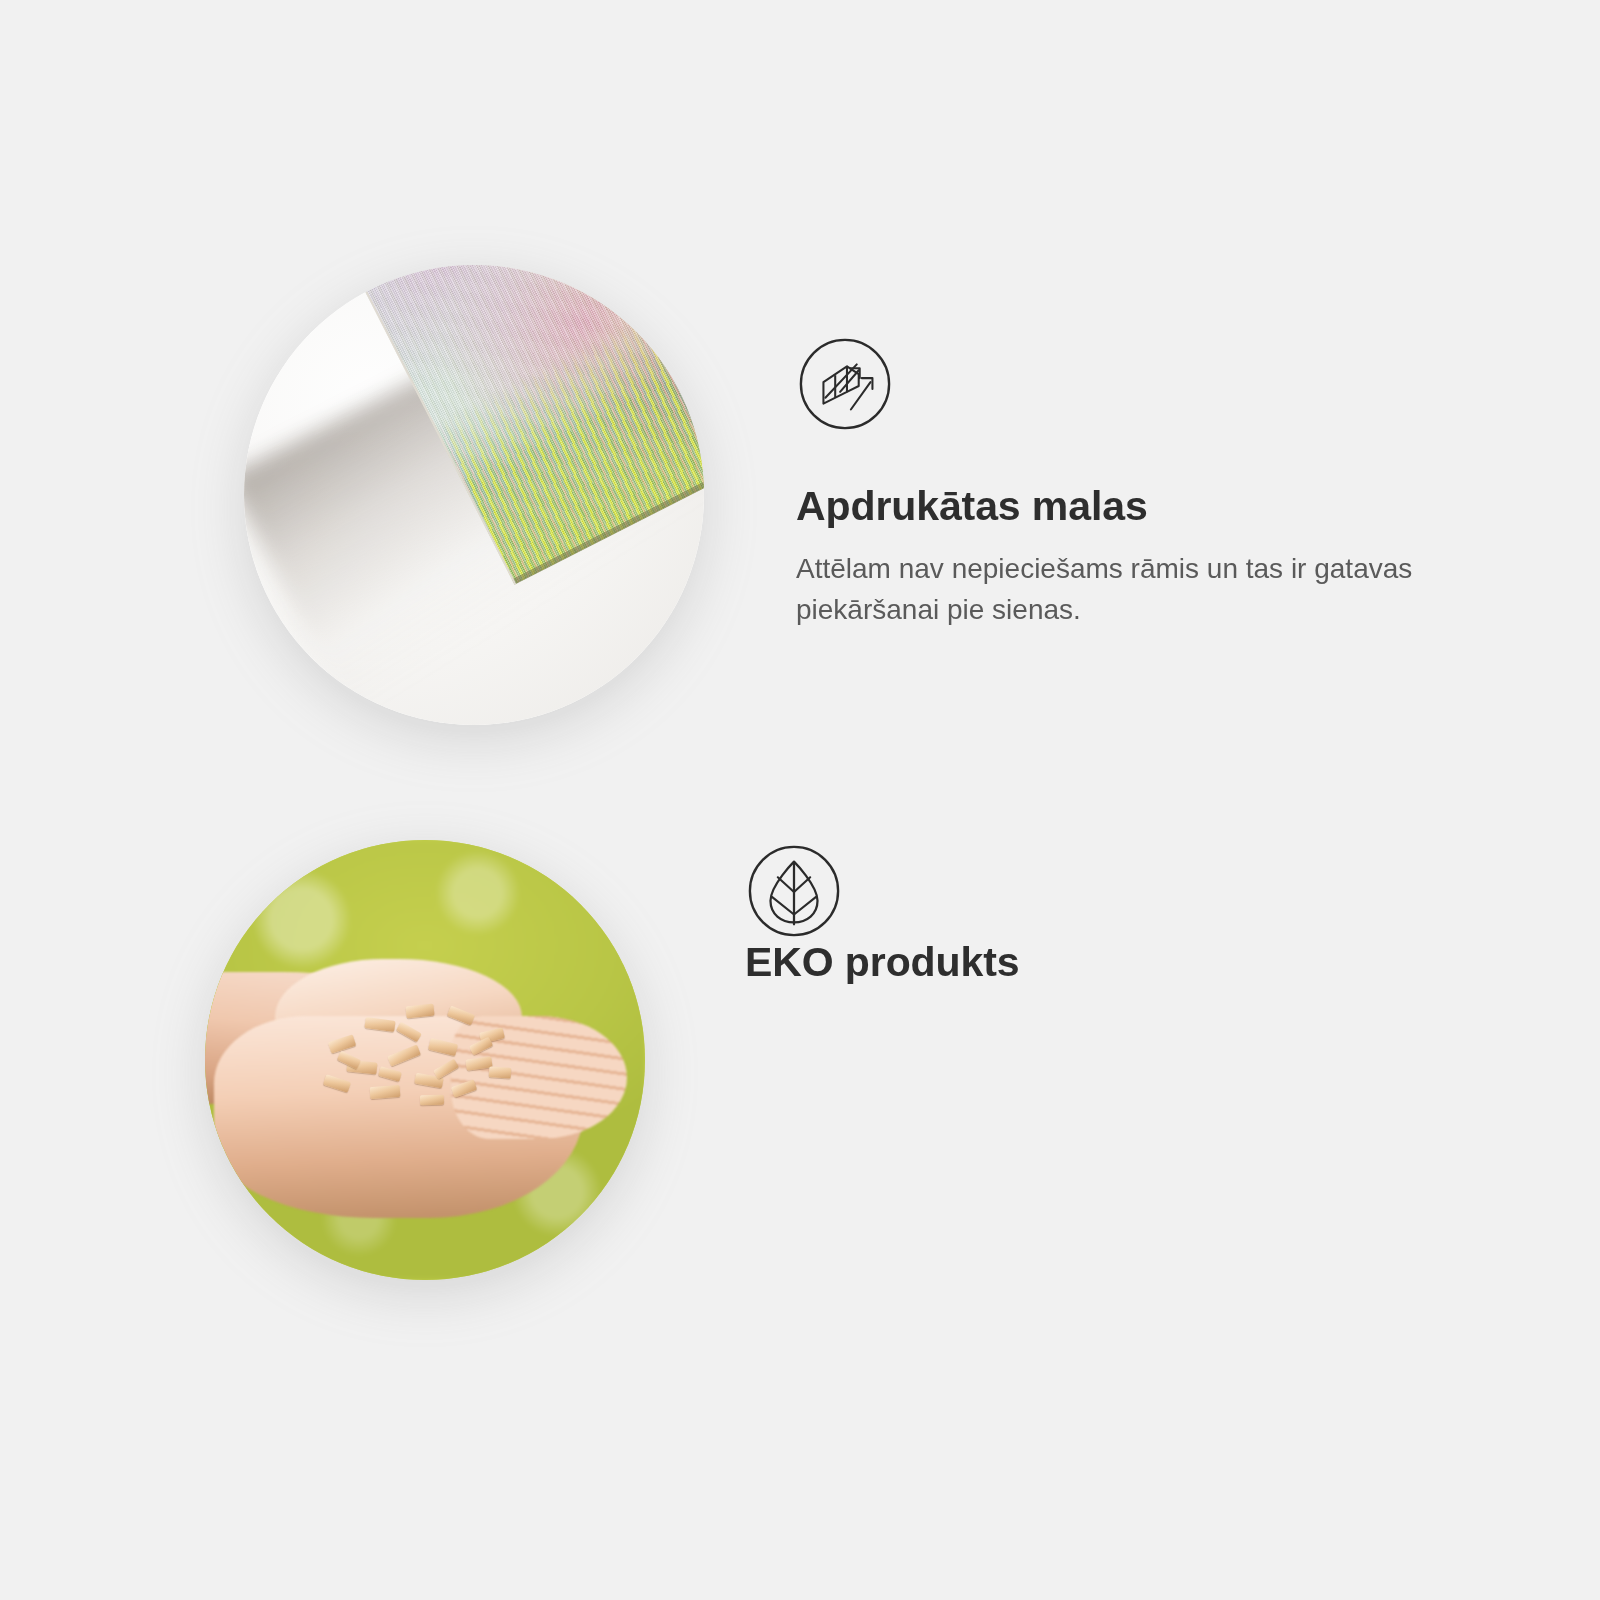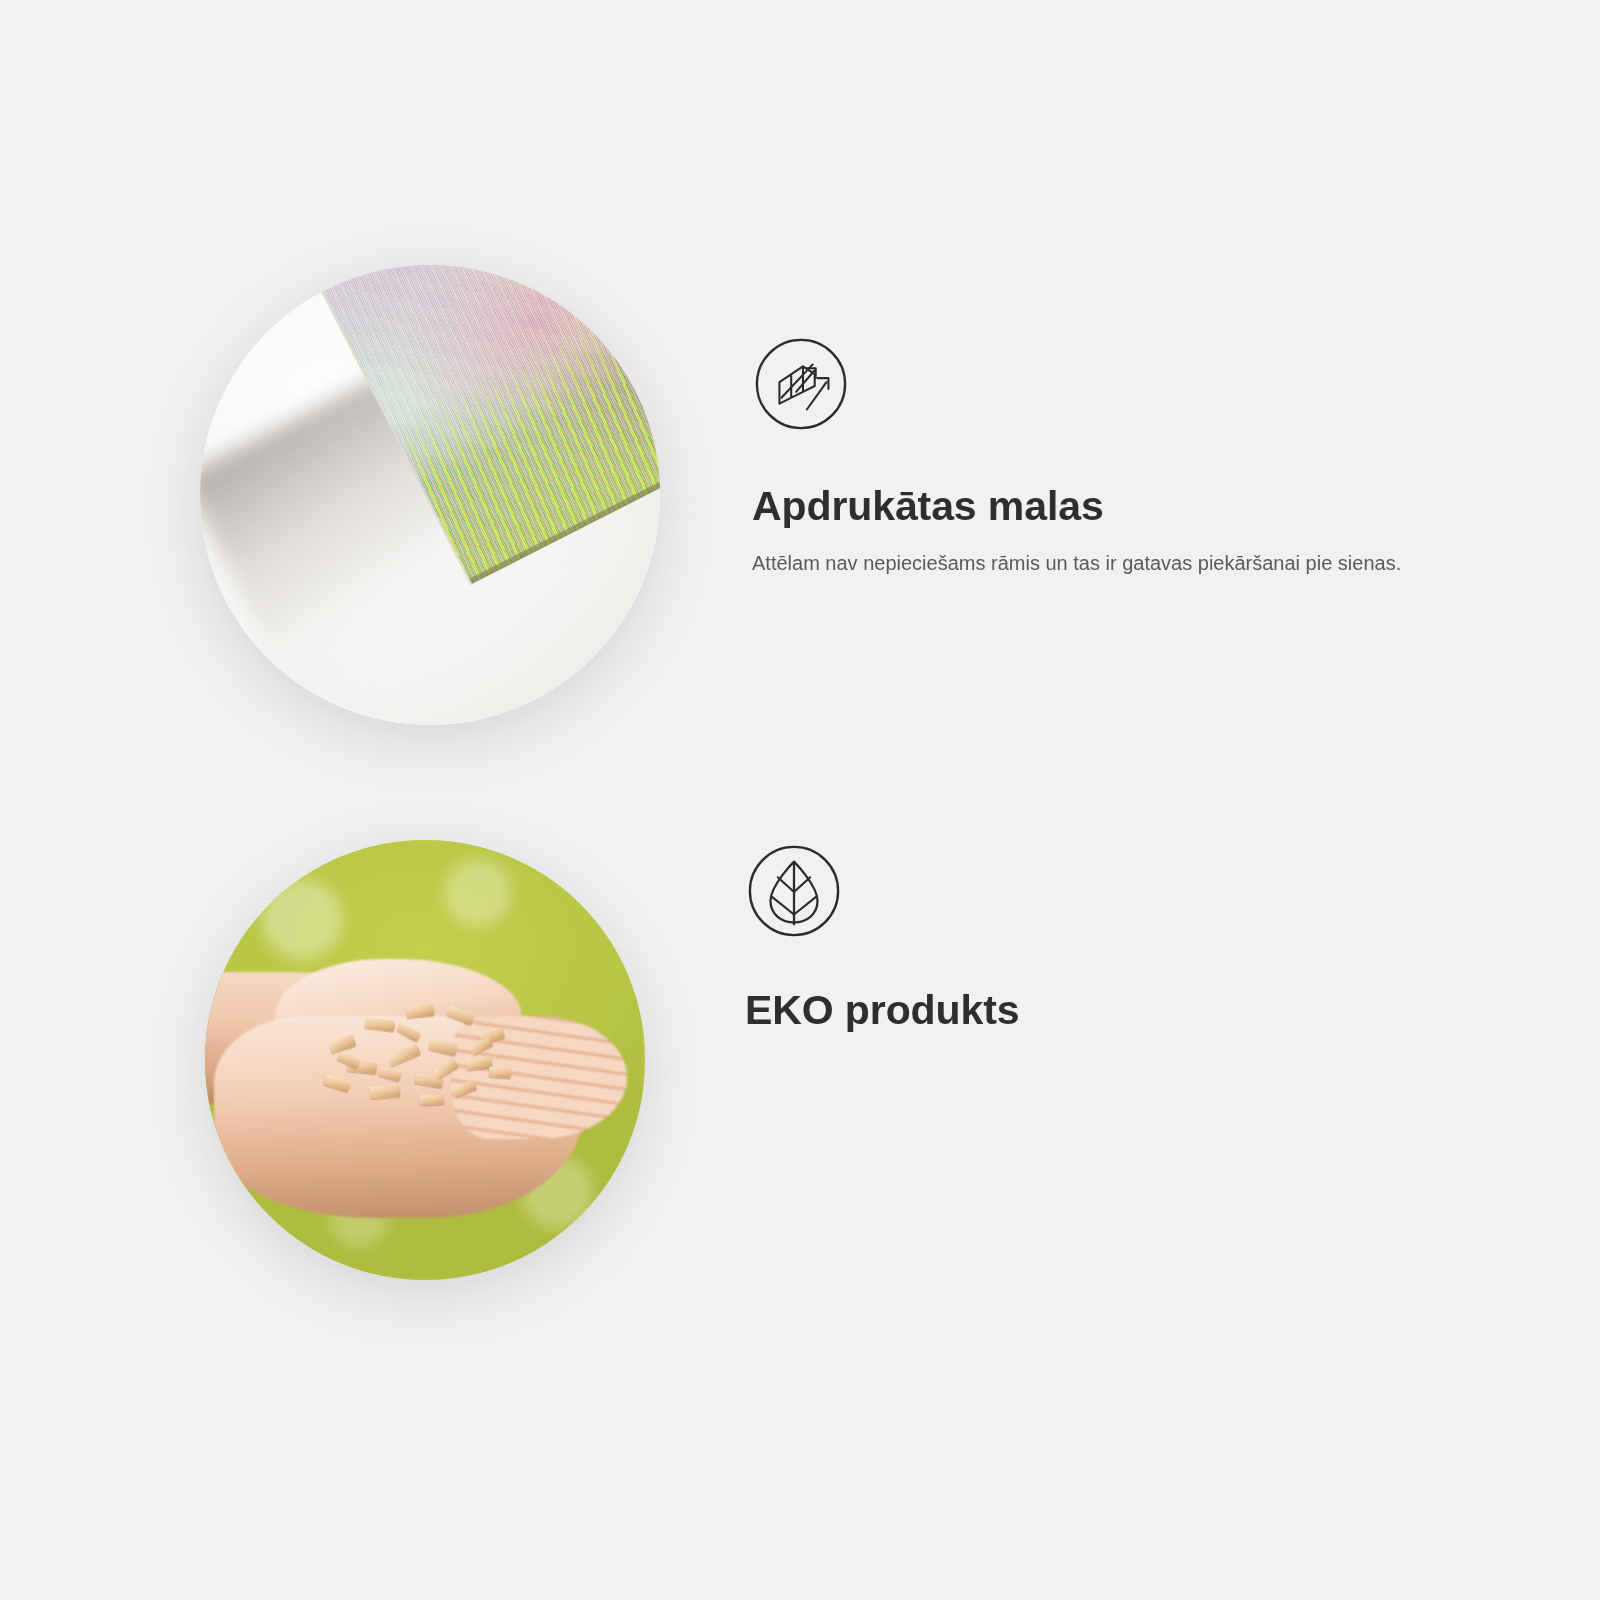--- a/index.html
+++ b/index.html
@@ -16,21 +16,21 @@
     width:1600px; height:1600px;
     background:#f1f1f1;
   }
 
   
   .feature {
     position:absolute;
     display:flex;
     align-items:flex-start;
   }
-  #feature-printed-edges { left:0; top:240px;  width:1600px; }
+  #feature-printed-edges { left:0; top:240px;  width:1600px;padding-left:44px; }
   #feature-eco           { left:0; top:820px;  width:1600px; }
 
   
   .photo-wrap {
     position:relative;
     flex:0 0 auto;
   }
   .photo-circle {
     position:relative;
     border-radius:50%;
@@ -214,25 +214,25 @@
   .feature-icon svg { display:block; width:98px; height:98px; }
 
   .feature-heading {
     font-size:41px;
     font-weight:bold;
     color:#2e2e2e;
     letter-spacing:-0.1px;
     line-height:1.1;
   }
   #feature-printed-edges .feature-heading { margin-top:51px; }
-  #feature-eco .feature-heading          { margin-top:48px; }
+  #feature-eco .feature-heading          { }
 
   .feature-desc {
     margin-top:20px;
-    font-size:20px;
+    font-size:28px;
     line-height:1.45;
     color:#5a5a5a;
     max-width:710px;
     font-weight:normal;
   }
   #feature-eco .feature-desc { max-width:720px; }
 </style>
 </head>
 <body>
 

